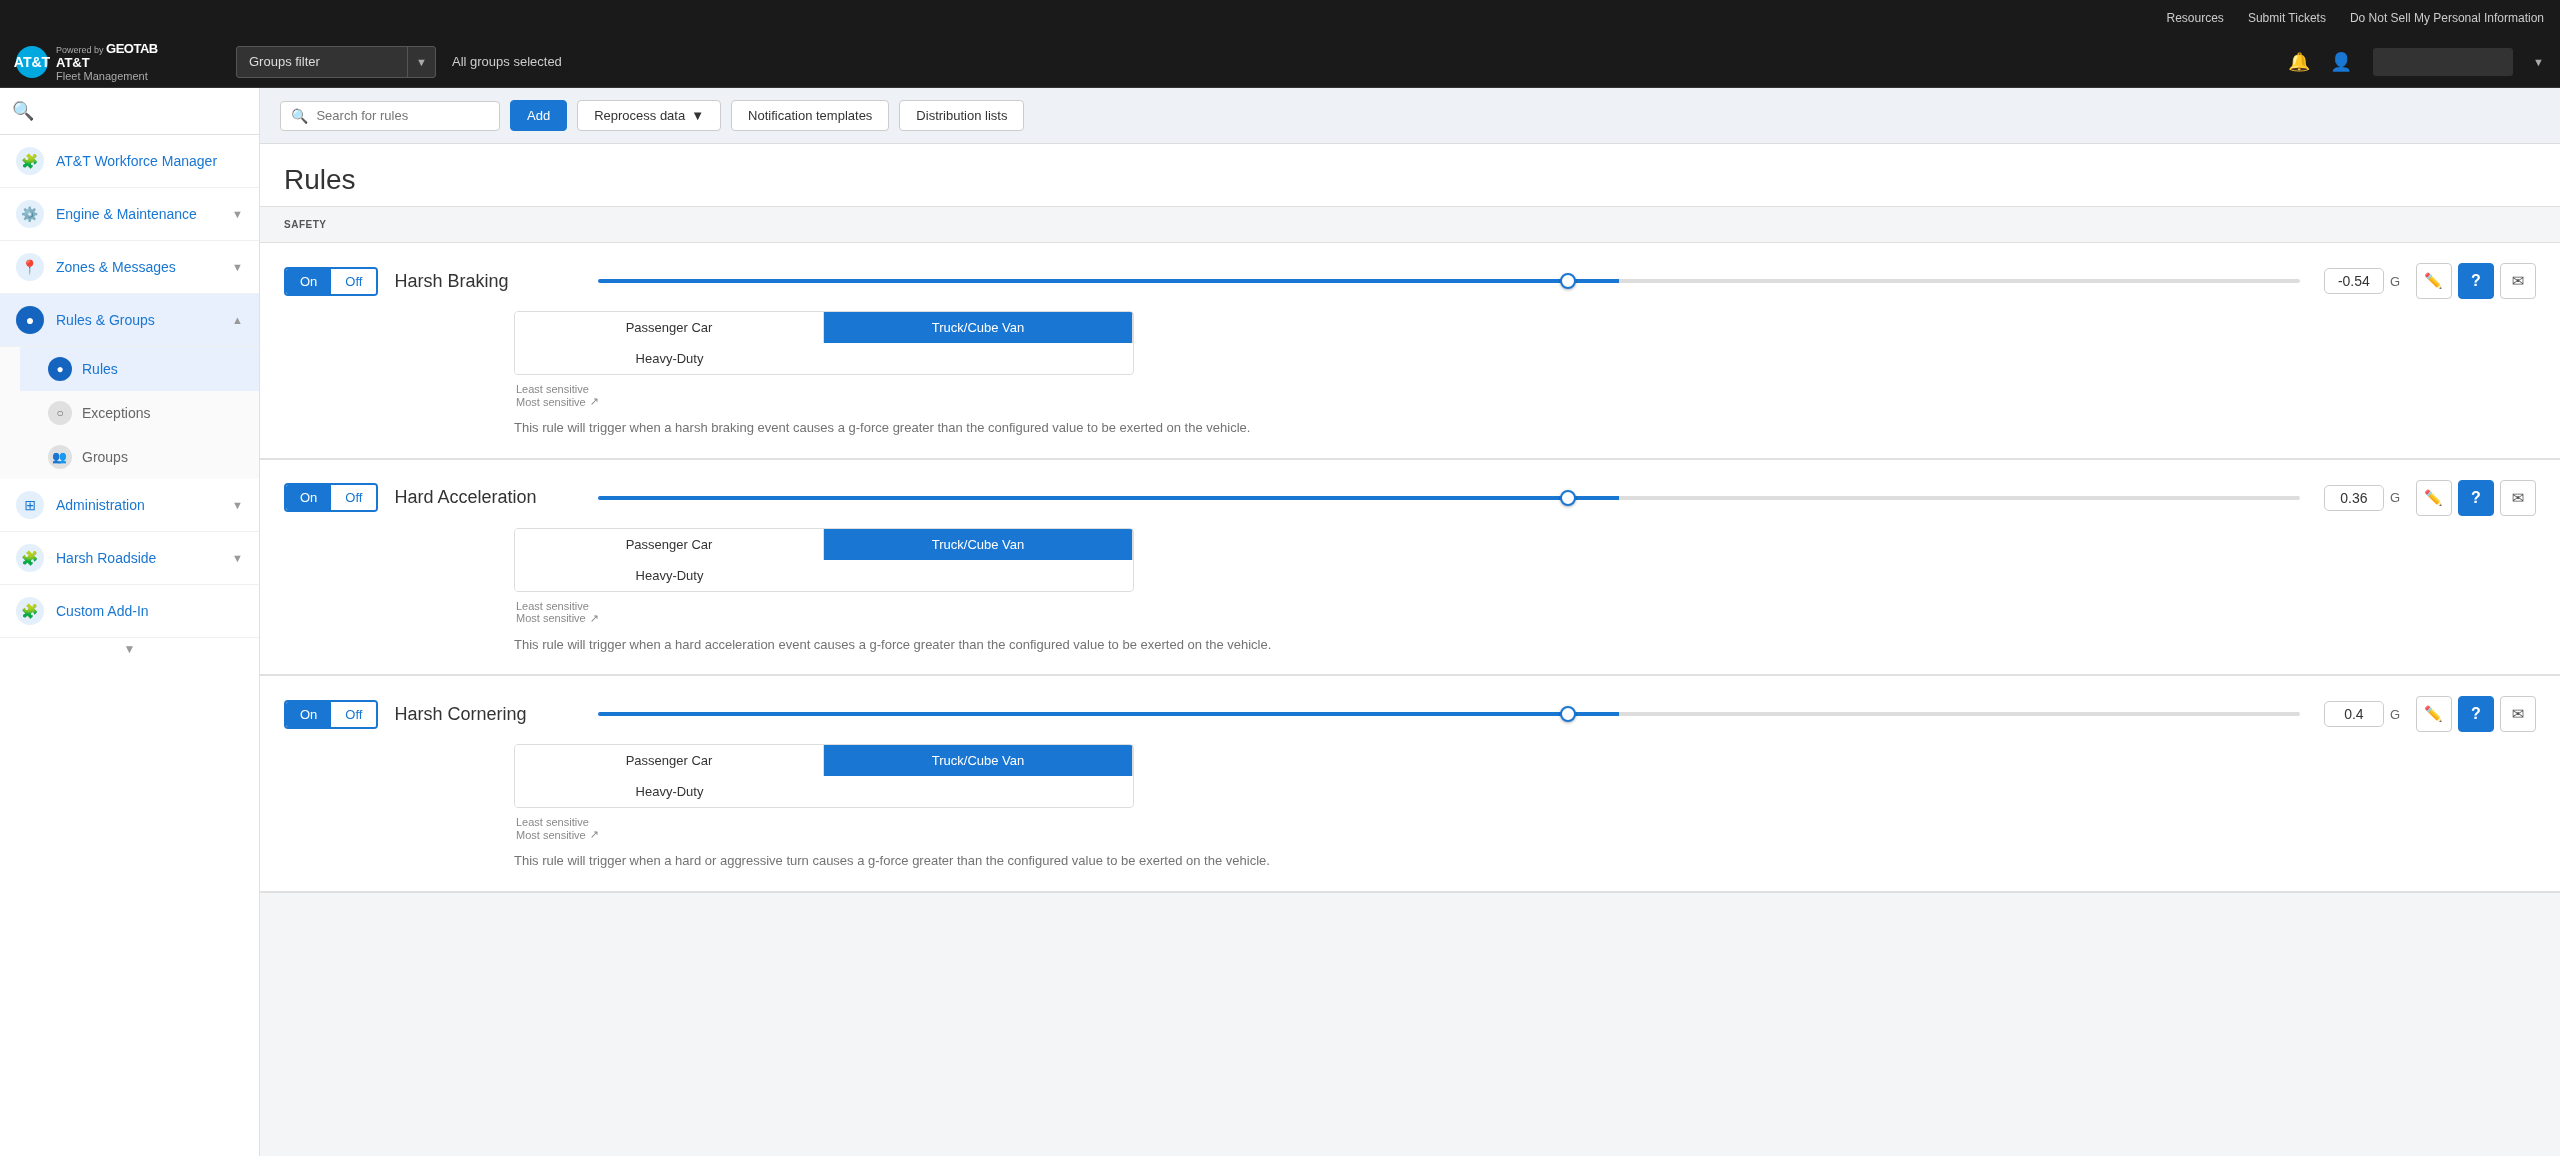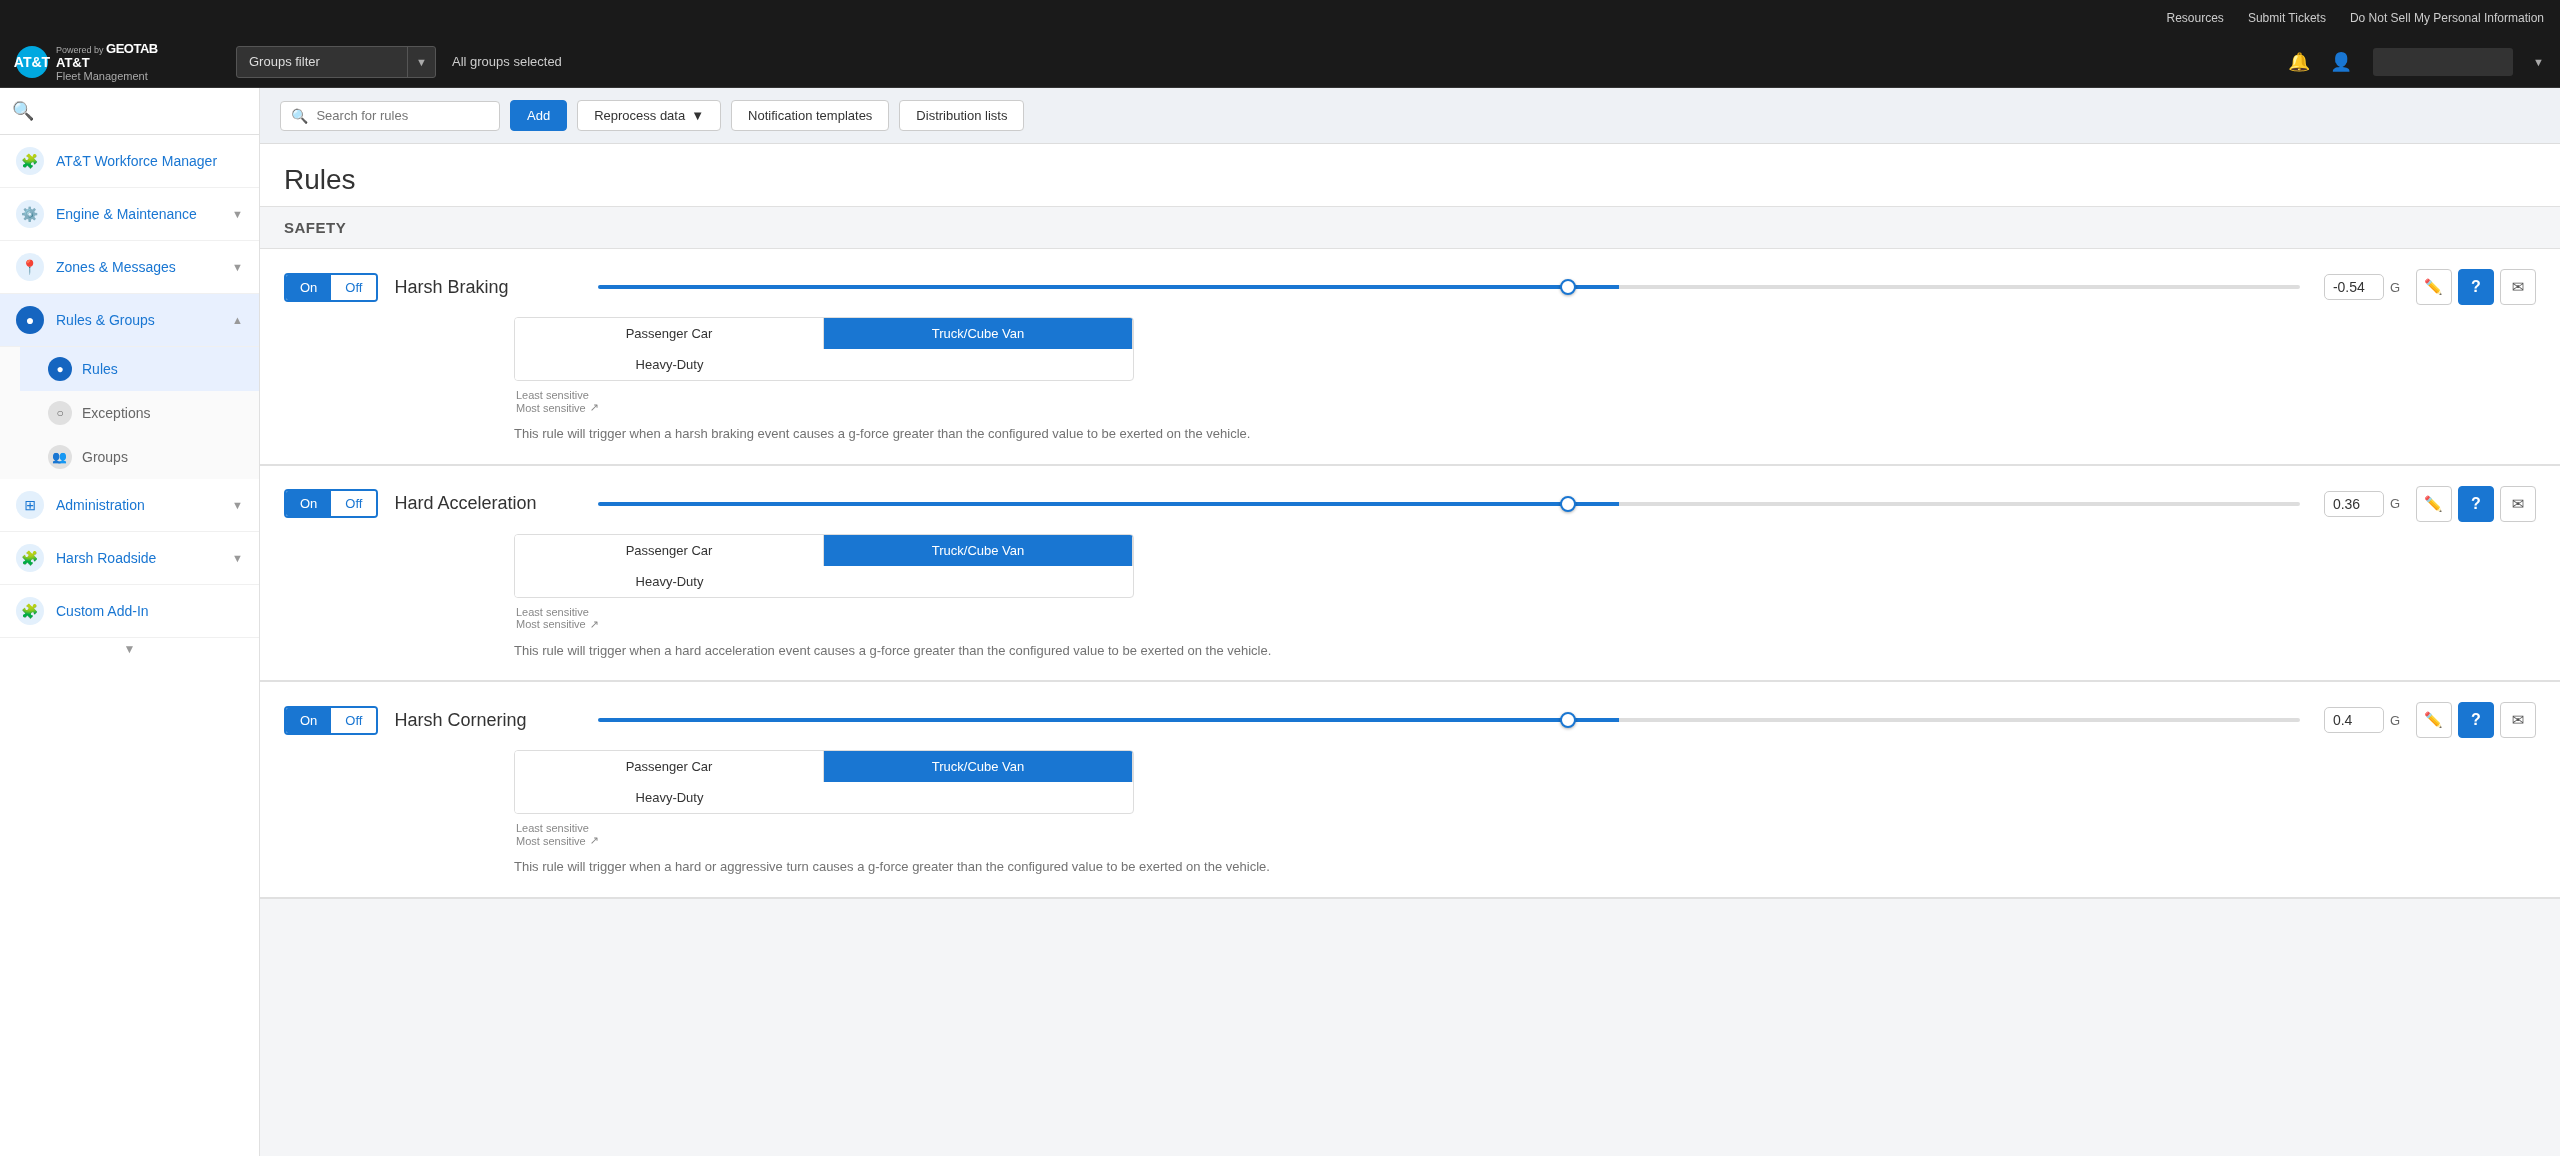--- a/index.html
+++ b/index.html
@@ -229,21 +229,21 @@
       color: #333;
     }
 
     
     .rules-body {
       padding: 0;
     }
     .section-header {
       padding: 12px 24px;
       background: #f4f5f7;
-      font-size: 15px;
+      font-size: 10px;
       font-weight: 600;
       color: #555;
       letter-spacing: 0.5px;
       border-bottom: 1px solid #e0e0e0;
     }
 
     .rule-row {
       background: white;
       border-bottom: 2px solid #e0e0e0;
       padding: 20px 24px;
@@ -307,20 +307,21 @@
       display: flex;
       align-items: center;
       gap: 6px;
       flex-shrink: 0;
     }
     .value-input {
       width: 60px;
       border: 1px solid #ccc;
       border-radius: 5px;
       padding: 4px 8px;
+      text-align: center;
       font-size: 14px;
       color: #333;
     }
     .value-unit {
       font-size: 13px;
       color: #666;
     }
     .rule-actions {
       display: flex;
       gap: 6px;

